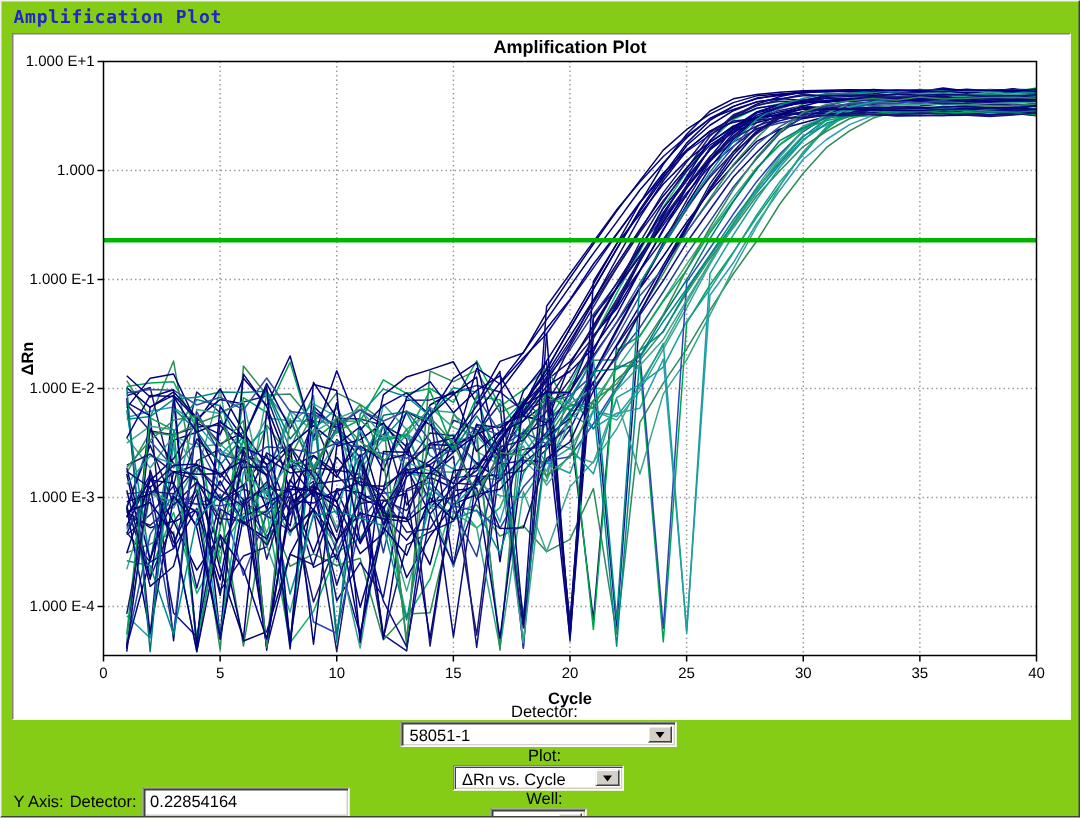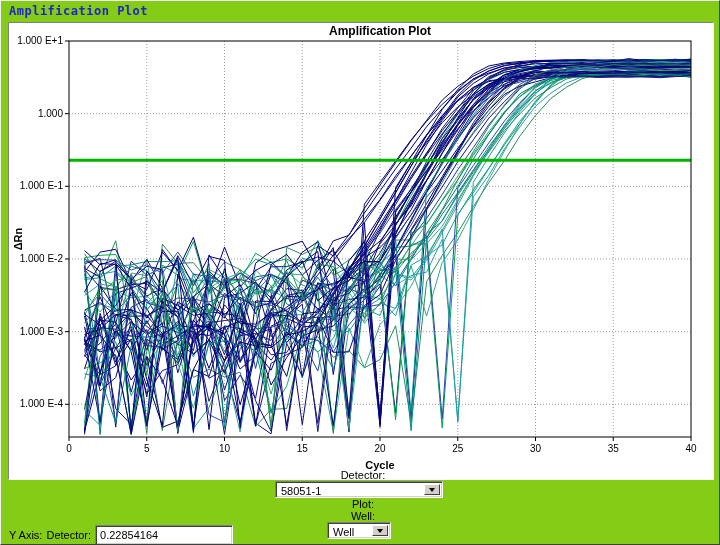--- a/index.html
+++ b/index.html
@@ -39,21 +39,21 @@
   .combo-btn {
     width:16px; margin:2px; background:#d4d0c8;
     border:1px solid; border-color:#fff #404040 #404040 #fff;
     display:flex; align-items:center; justify-content:center;
   }
   .arrow {
     width:0; height:0;
     border-left:3px solid transparent; border-right:3px solid transparent;
     border-top:4px solid #000;
   }
-  .w-detector { width:168px; }
+  .w-detector { width:184px; }
   .w-plot { width:114px; }
   .w-color { width:64px; }
   .w-yaxis { width:92px; }
   .threshold-input {
     width:138px; height:20px; font:11px "Liberation Sans", sans-serif;
     padding:0 4px; outline:none;
   }
 </style>
 </head>
 <body>
@@ -172,20 +172,26 @@
 
   <div class="controls row1">
     <span class="lbl">Detector:</span>
     <div class="combo sunken w-detector">
       <span class="combo-value">58051-1</span>
       <span class="combo-btn">
           <span class="arrow"></span>
         </span>
     </div>
     <span class="lbl">Plot:</span>
+    <div class="combo sunken w-plot">
+      <span class="combo-value">ΔRn vs. Cycle</span>
+      <span class="combo-btn">
+          <span class="arrow"></span>
+        </span>
+    </div>
     <span class="lbl">Well:</span>
     <div class="combo sunken w-color">
       <span class="combo-value">Well</span>
       <span class="combo-btn">
           <span class="arrow"></span>
         </span>
     </div>
   </div>
 
   <div class="controls row2">

